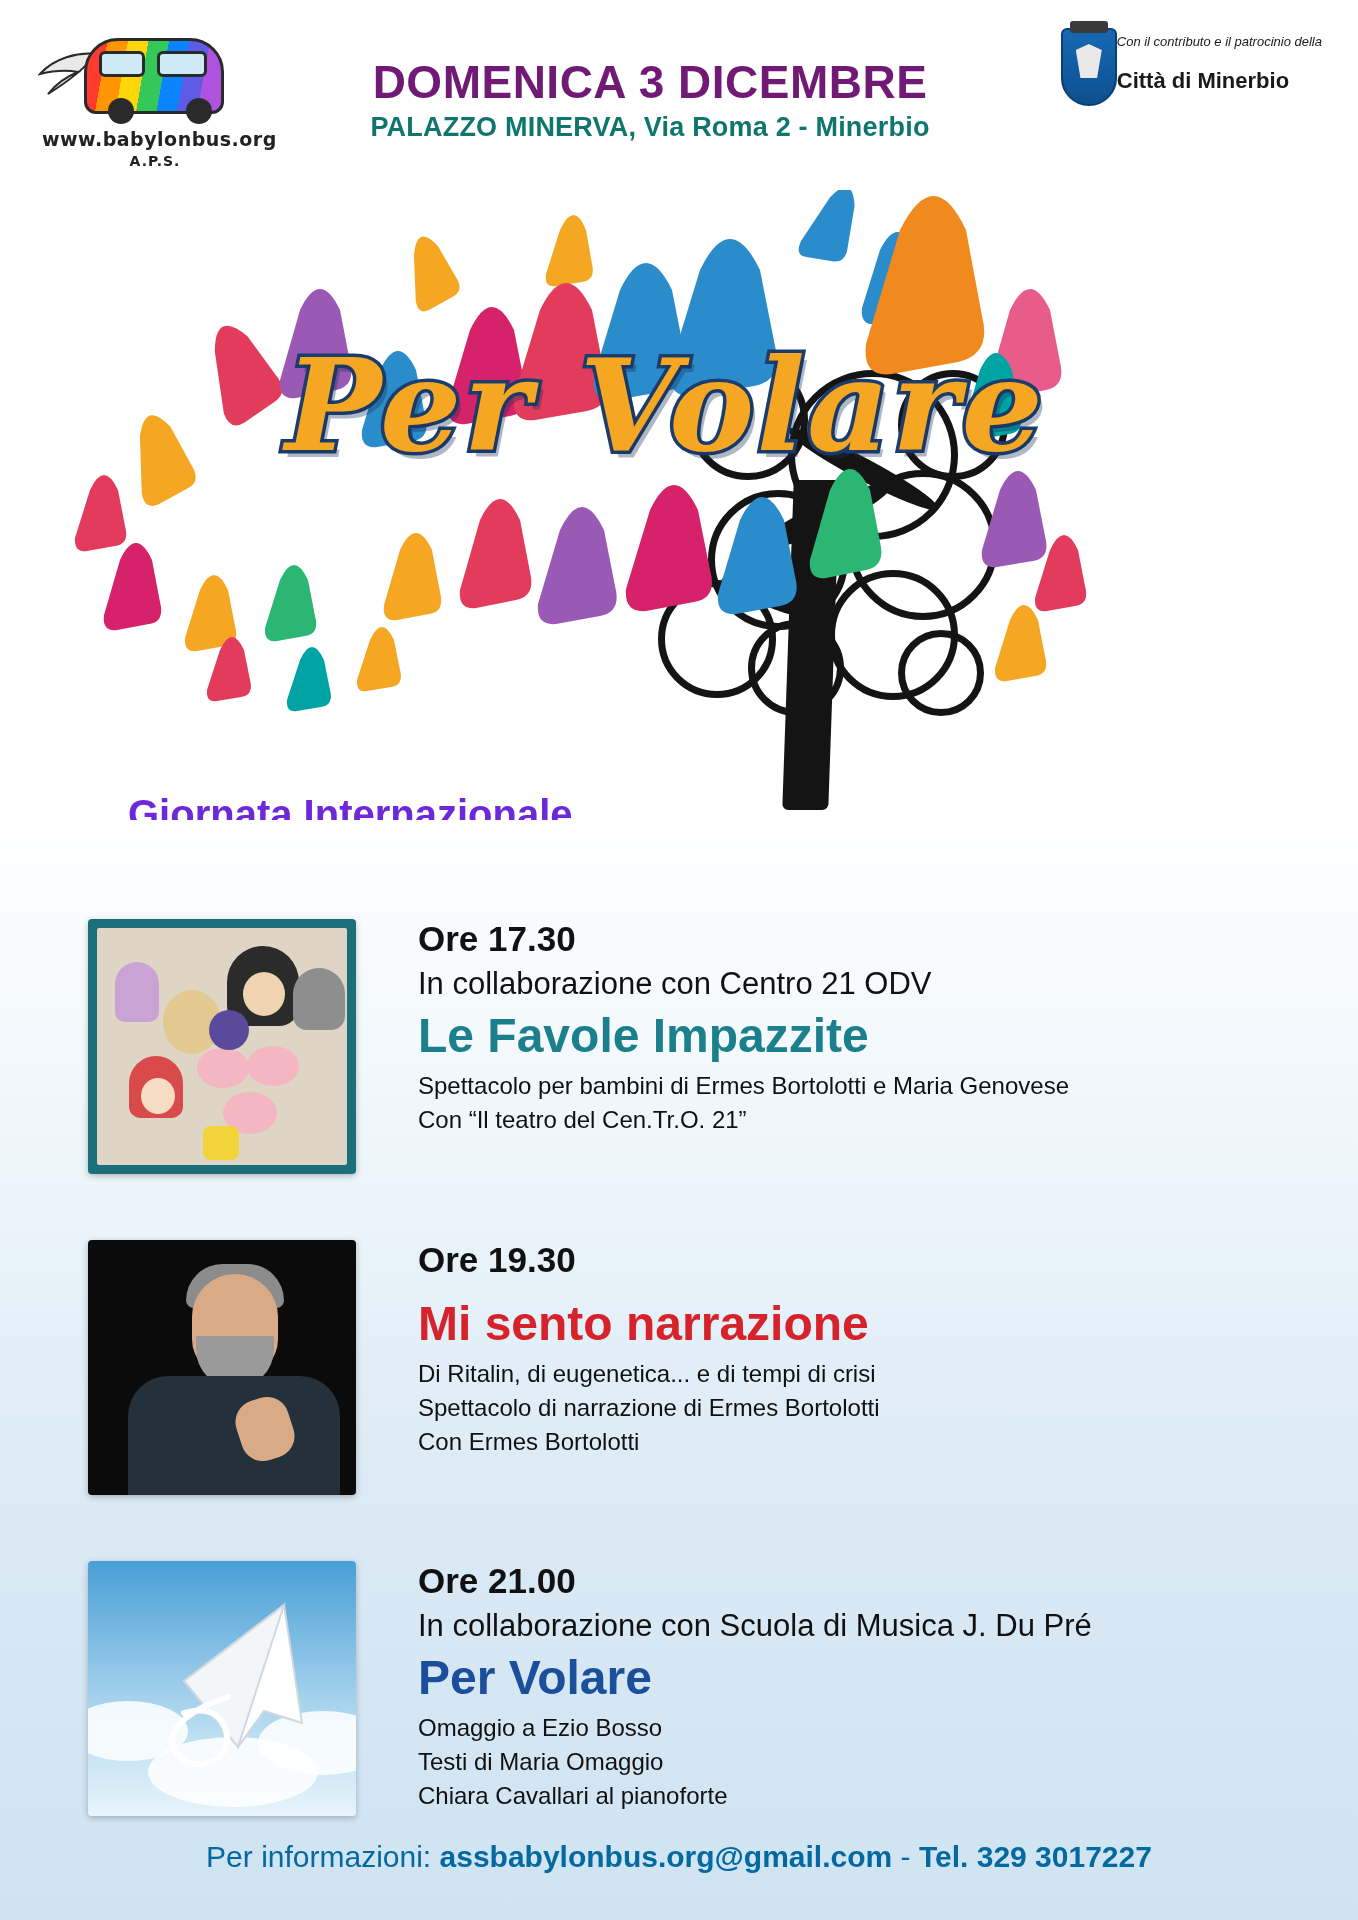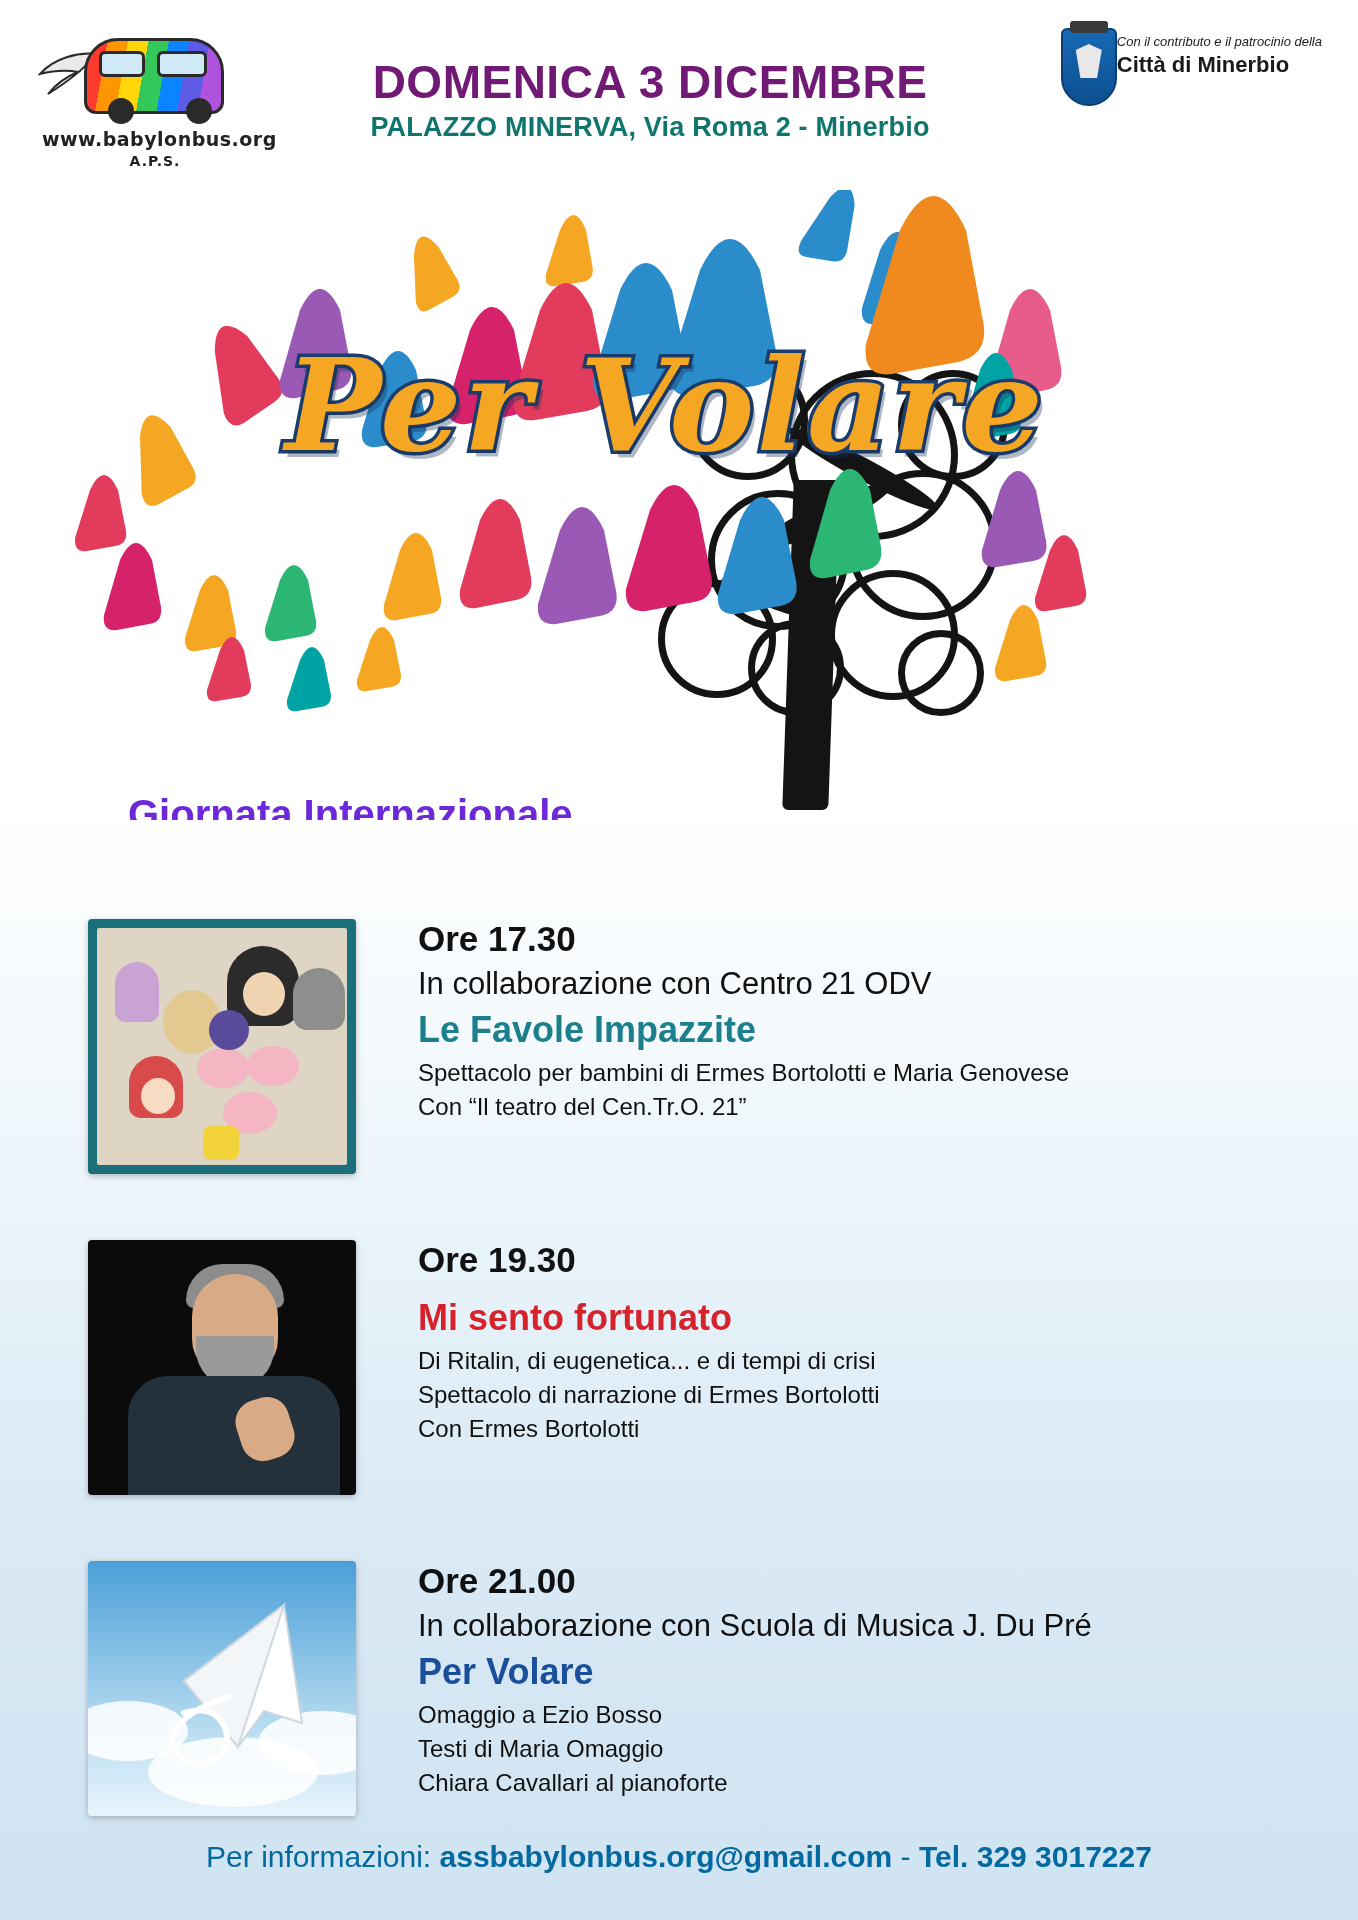--- a/index.html
+++ b/index.html
@@ -100,21 +100,21 @@
     content: "";
     position: absolute; left: 50%; top: -9px; transform: translateX(-50%);
     width: 38px; height: 12px;
     background: #3a3a3a; border-radius: 3px;
   }
   .patro-text { padding-top: 6px; }
   .patro-small {
     font-size: 13px; font-style: italic; color: #1a1a1a; line-height: 1.25;
   }
   .patro-big {
-    font-size: 22px; font-weight: bold; color: #1a1a1a; margin-top: 2px;
+    font-size: 22px; font-weight: bold; color: #1a1a1a; margin-top: 18px;
   }
 
   
   .hero {
     position: absolute;
     top: 190px; left: 0; width: 1358px; height: 630px;
     overflow: hidden;
   }
 
   .tree {
@@ -189,21 +189,21 @@
     position: absolute;
     left: 418px; top: 0; right: 60px;
   }
   .evt-time {
     font-size: 35px; font-weight: bold; color: #111; line-height: 1.15;
   }
   .evt-collab {
     font-size: 31px; color: #111; margin-top: 6px; line-height: 1.2;
   }
   .evt-title {
-    font-size: 36px; font-weight: bold; margin-top: 8px; line-height: 1.1;
+    font-size: 48px; font-weight: bold; margin-top: 8px; line-height: 1.1;
   }
   .evt-desc {
     font-size: 24px; color: #111; margin-top: 6px; line-height: 1.42;
   }
 
   
   .t1 { background: #1b6f7a; }
   .t1 .inner {
     position: absolute; inset: 9px;
     background: #ded5c4; border-radius: 2px; overflow: hidden;
@@ -389,21 +389,21 @@
     <div class="thumb t2">
       <div class="hair"></div>
       <div class="person-head"></div>
       <div class="beard"></div>
       <div class="torso"></div>
       <div class="arm"></div>
       <div class="hand2"></div>
     </div>
     <div class="evt-body">
       <div class="evt-time">Ore 19.30</div>
-      <div class="evt-title" style="color:#d6222b; margin-top:18px;">Mi sento fortunato</div>
+      <div class="evt-title" style="color:#d6222b; margin-top:18px;">Mi sento narrazione</div>
       <div class="evt-desc">
         <div>Di Ritalin, di eugenetica... e di tempi di crisi</div>
         <div>Spettacolo di narrazione di Ermes Bortolotti</div>
         <div>Con Ermes Bortolotti</div>
       </div>
     </div>
   </div>
 
   <div class="event">
     <div class="thumb t3">

